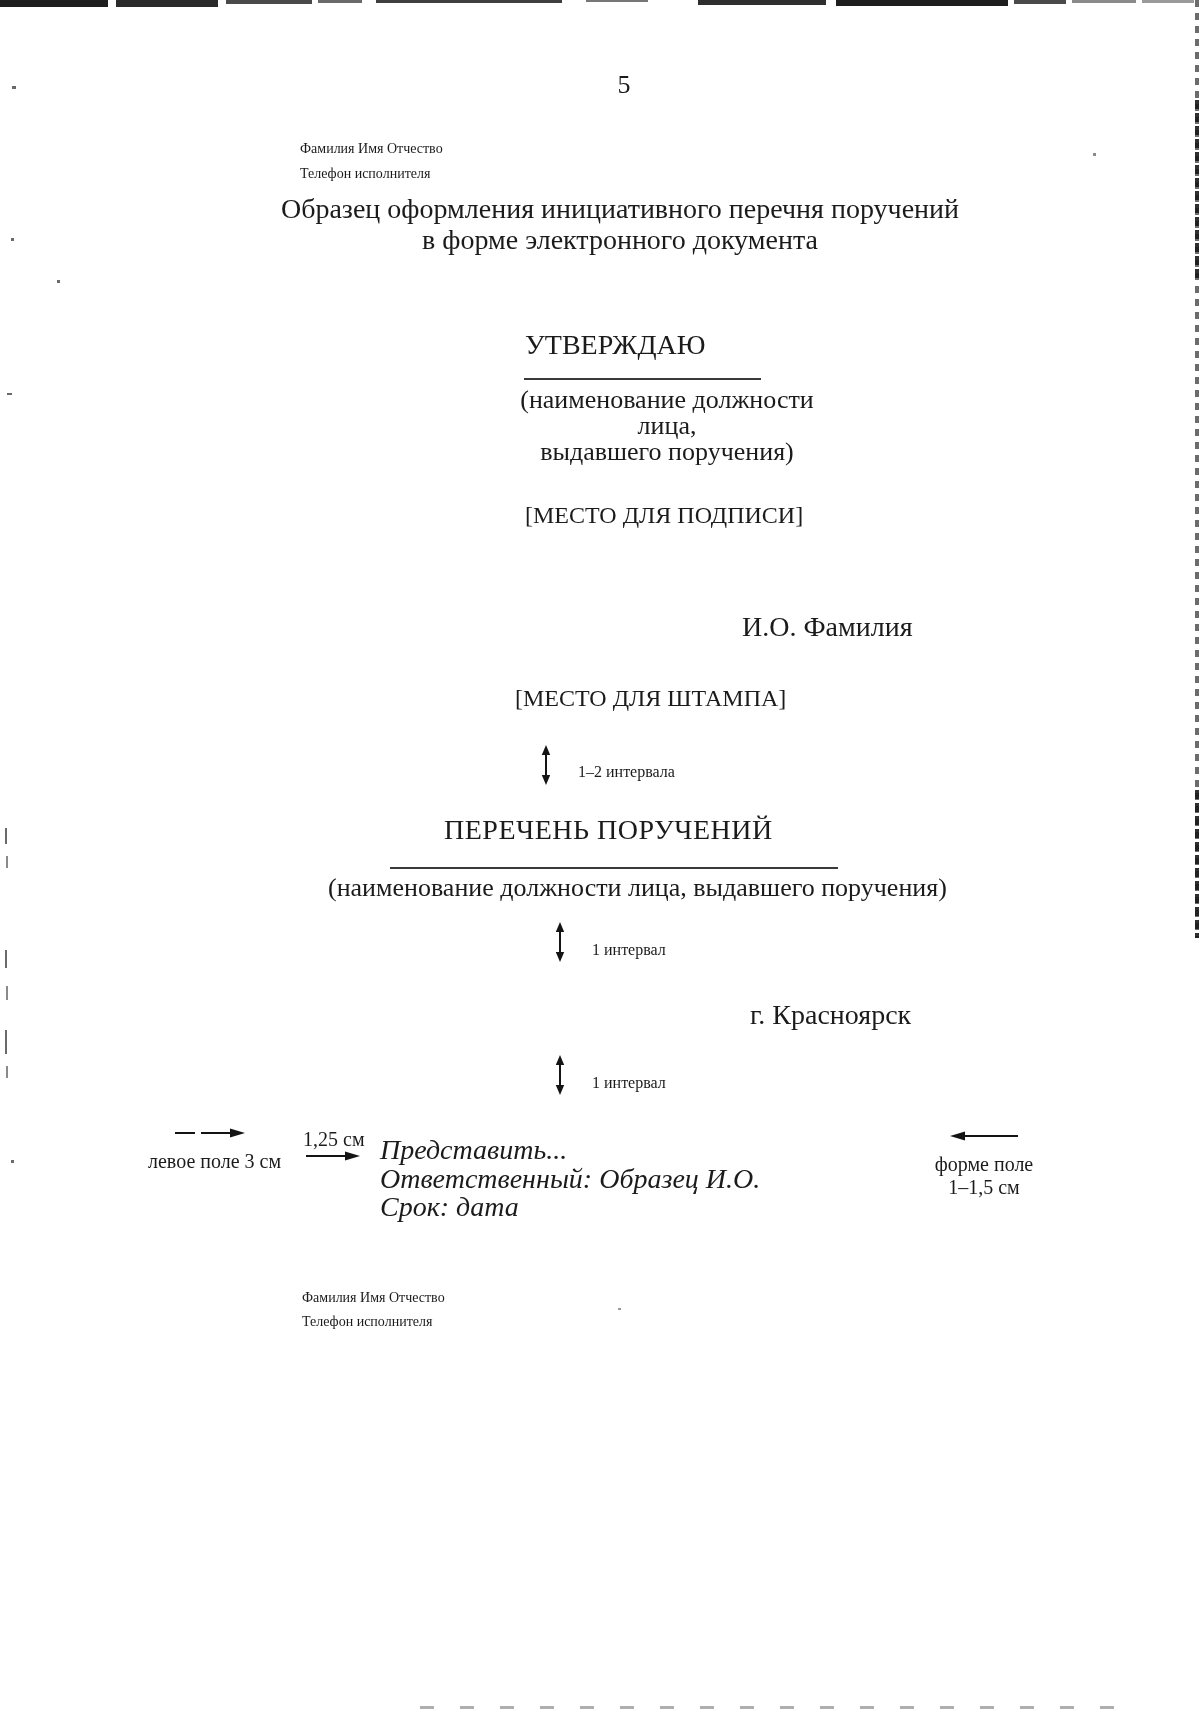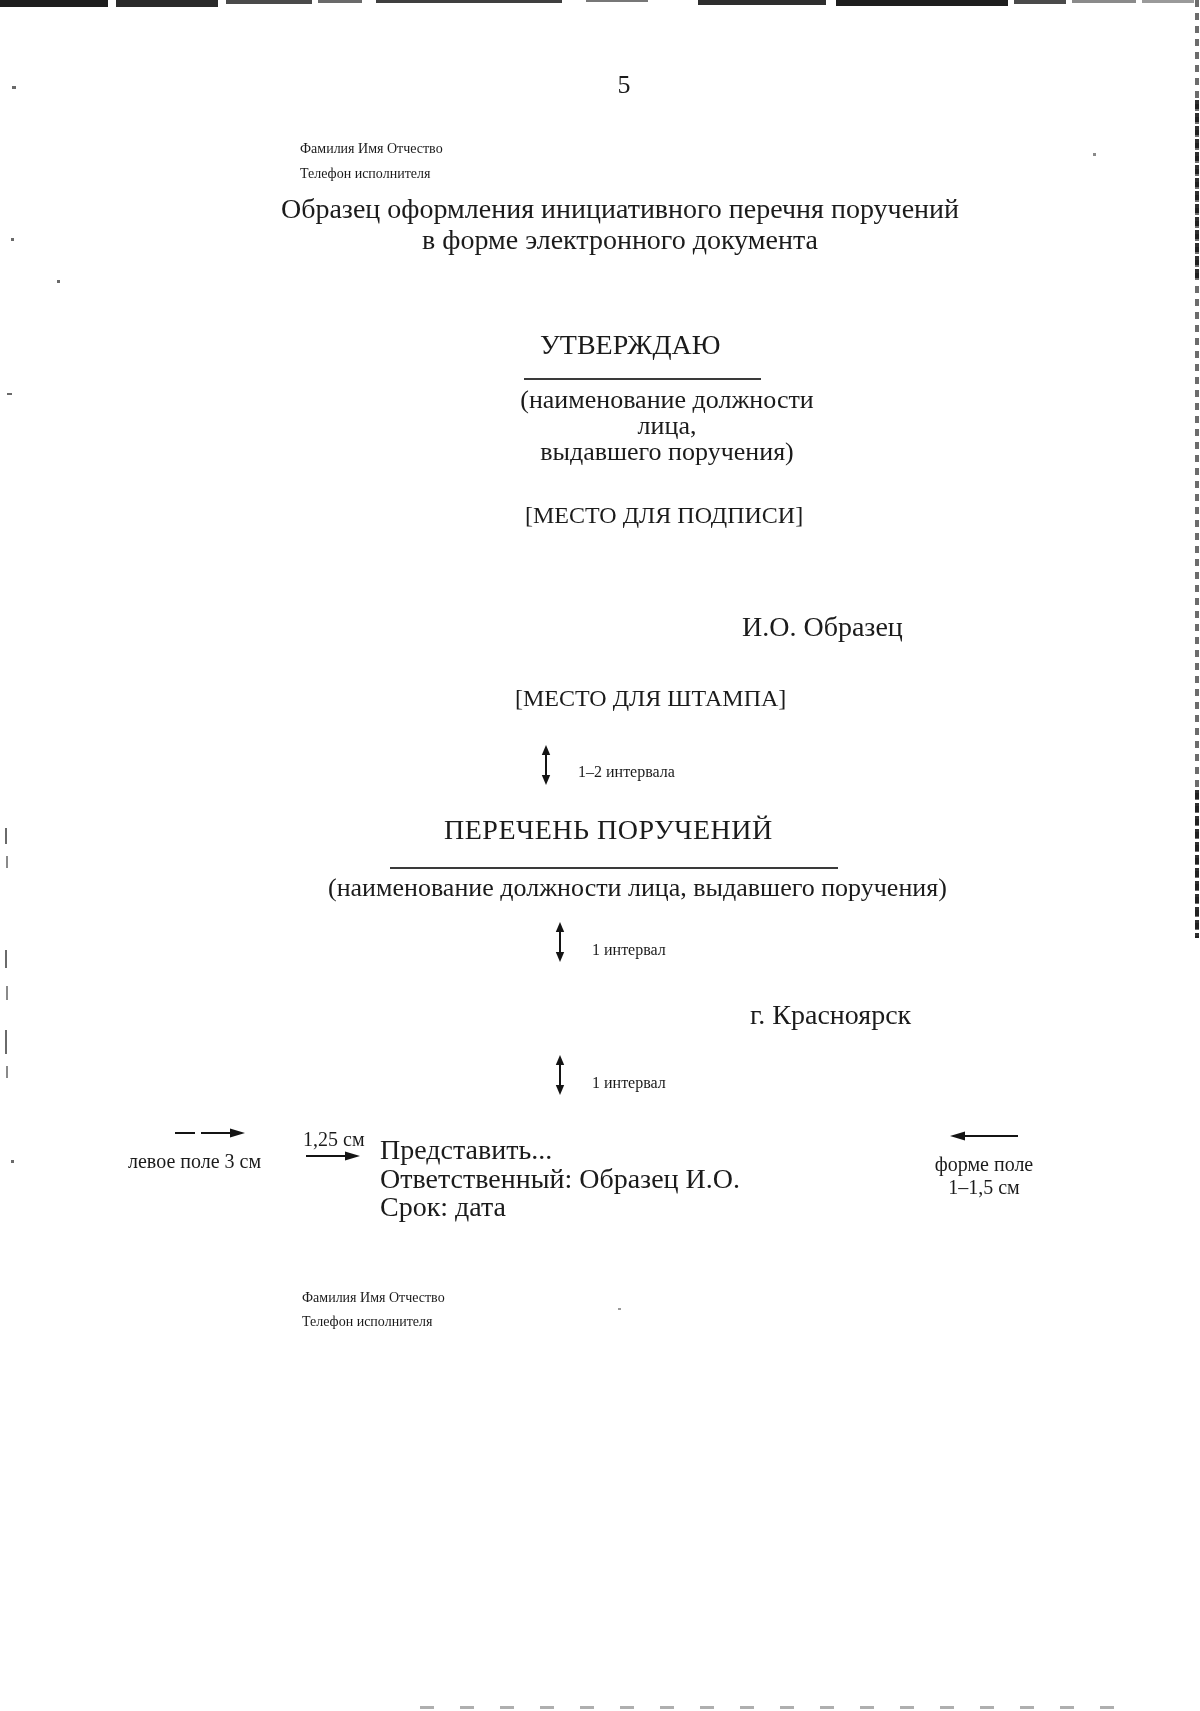--- a/index.html
+++ b/index.html
@@ -9,28 +9,28 @@
     background:#ffffff; color:#1b1b1b;
     font-family:"Liberation Serif","DejaVu Serif",serif;
     overflow:hidden;
   }
   .abs { position:absolute; }
   .center { text-align:center; }
 
   .page-number { font-size:26px; }
   .executor { font-size:14px; line-height:25px; }
   .doc-title { font-size:28px; line-height:31px; }
-  .approve-word { font-size:28px;margin-left:15px; }
+  .approve-word { font-size:28px; }
   .caption { font-size:26px; line-height:26px; }
   .placeholder { font-size:24px; }
   .big-line { font-size:28px; }
   .spacing-label { font-size:16px; }
   .orders-title { font-size:28px; letter-spacing:0.5px; }
   .margin-label { font-size:20px; line-height:23px; }
-  .body-block { font-size:28px; line-height:28.5px; }
+  .body-block { font-size:28px; line-height:28.5px;font-style:italic; }
 
   .rule { background:#3a3a3a; height:2px; }
 
   
   .seg { position:absolute; top:0; }
   .right-edge {
     position:absolute; left:1195px; top:0; width:4px; height:938px;
     background:repeating-linear-gradient(to bottom, rgba(45,45,45,.7) 0 7px, transparent 7px 13px);
   }
   .right-edge-dense {
@@ -96,21 +96,21 @@
     <div>в форме электронного документа</div>
   </div>
 
   <div class="abs approve-word" style="left:525px;top:329px;">УТВЕРЖДАЮ</div>
   <div class="abs rule" style="left:524px;top:378px;width:237px;"></div>
   <div class="abs caption center" style="left:517px;top:387px;width:300px;">
     <div>(наименование должности лица,</div>
     <div>выдавшего поручения)</div>
   </div>
   <div class="abs placeholder" style="left:525px;top:502px;">[МЕСТО ДЛЯ ПОДПИСИ]</div>
-  <div class="abs big-line" style="left:742px;top:611px;">И.О. Образец</div>
+  <div class="abs big-line" style="left:742px;top:611px;">И.О. Фамилия</div>
   <div class="abs placeholder" style="left:515px;top:649px;margin-top:36px;">[МЕСТО ДЛЯ ШТАМПА]</div>
 
   <svg class="abs" style="left:539px;top:745px;" width="14" height="40" viewBox="0 0 14 40">
     <line x1="7" y1="7" x2="7" y2="33" stroke="#141414" stroke-width="2"></line>
     <polygon points="7,0 11.2,10 2.8,10" fill="#141414"></polygon>
     <polygon points="7,40 11.2,30 2.8,30" fill="#141414"></polygon>
   </svg>
   <div class="abs spacing-label" style="left:578px;top:763px;">1–2 интервала</div>
 
   <div class="abs orders-title" style="left:444px;top:814px;">ПЕРЕЧЕНЬ ПОРУЧЕНИЙ</div>
@@ -131,21 +131,21 @@
     <polygon points="7,0 11.2,10 2.8,10" fill="#141414"></polygon>
     <polygon points="7,40 11.2,30 2.8,30" fill="#141414"></polygon>
   </svg>
   <div class="abs spacing-label" style="left:592px;top:1074px;">1 интервал</div>
 
   <svg class="abs" style="left:175px;top:1126px;" width="70" height="14" viewBox="0 0 70 14">
     <line x1="0" y1="7" x2="20" y2="7" stroke="#141414" stroke-width="2"></line>
     <line x1="26" y1="7" x2="57" y2="7" stroke="#141414" stroke-width="2"></line>
     <polygon points="70,7 55,2.6 55,11.4" fill="#141414"></polygon>
   </svg>
-  <div class="abs margin-label" style="left:128px;top:1150px;">левое поле 3 см</div>
+  <div class="abs margin-label" style="left:148px;top:1150px;">левое поле 3 см</div>
   <div class="abs margin-label" style="left:303px;top:1128px;">1,25 см</div>
   <svg class="abs" style="left:306px;top:1149px;" width="54" height="14" viewBox="0 0 54 14">
     <line x1="0" y1="7" x2="41" y2="7" stroke="#141414" stroke-width="2"></line>
     <polygon points="54,7 39,2.6 39,11.4" fill="#141414"></polygon>
   </svg>
 
   <div class="abs body-block" style="left:380px;top:1136px;">
     <div>Представить...</div>
     <div>Ответственный: Образец И.О.</div>
     <div>Срок: дата</div>

